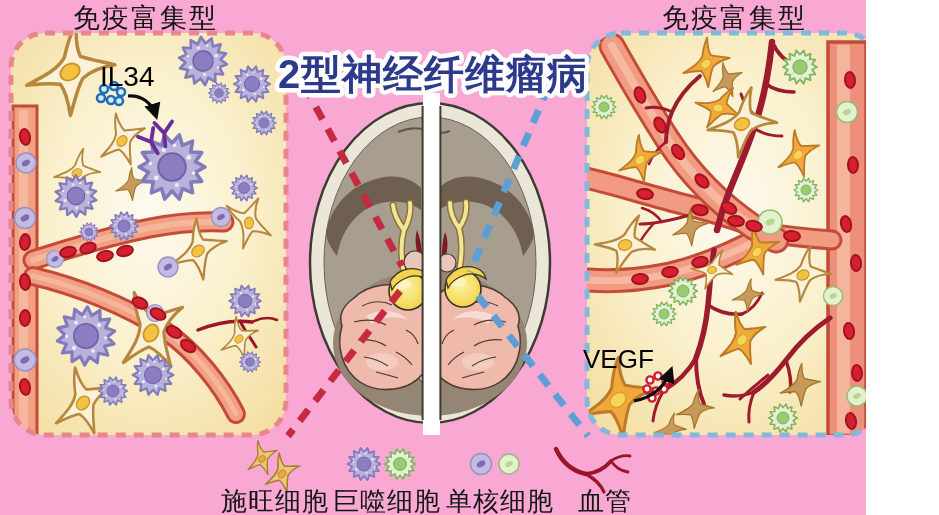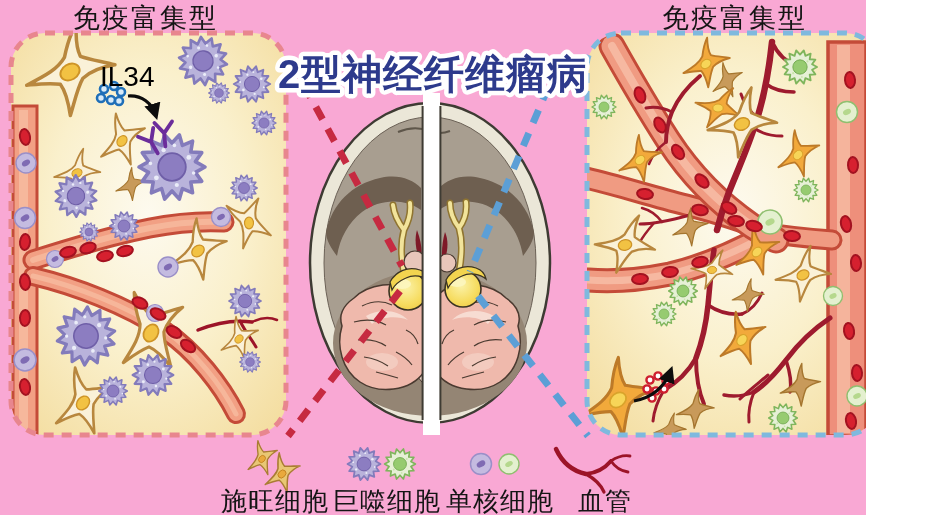--- a/index.html
+++ b/index.html
@@ -399,19 +399,20 @@
 </svg>
 
 <div class="t panel-title" style="left:73px;top:0px;">免疫富集型</div>
 <div class="t panel-title" style="left:662px;top:0px;">免疫富集型</div>
 
 <svg class="art" width="320" height="58" viewBox="0 0 320 58" style="left:273px;top:46px;">
   <text x="160" y="42" text-anchor="middle" font-size="40" font-weight="bold" letter-spacing="1" stroke="#ffffff" stroke-width="9" paint-order="stroke" stroke-linejoin="round" font-family="&quot;Liberation Sans&quot;,&quot;DejaVu Sans&quot;,sans-serif" fill="#2d3a8c">2型神经纤维瘤病</text>
 </svg>
 
 <div class="t mol-label" style="left:100px;top:61px;">IL34</div>
+<div class="t mol-label vegf-label" style="left:583px;top:344px;">VEGF</div>
 
 <div class="t legend-label" style="left:275px;top:484px;">施旺细胞</div>
 <div class="t legend-label" style="left:387px;top:484px;">巨噬细胞</div>
 <div class="t legend-label" style="left:500px;top:484px;">单核细胞</div>
 <div class="t legend-label" style="left:605px;top:484px;">血管</div>
 
 </div>
 
 </body></html>

